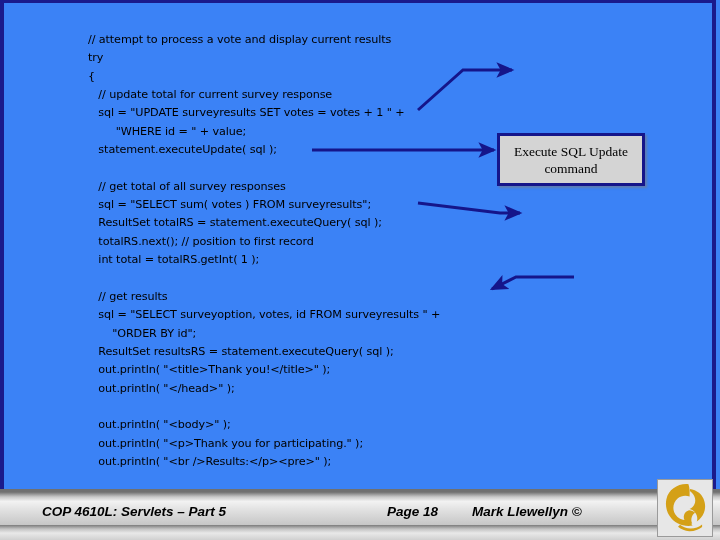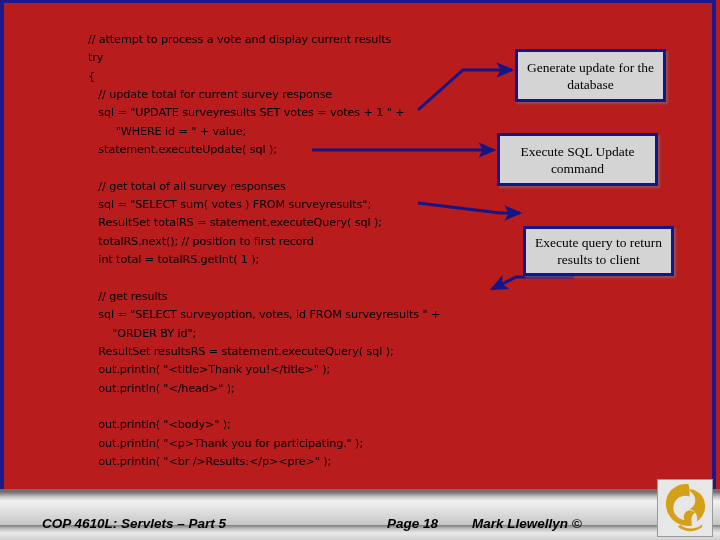--- a/index.html
+++ b/index.html
@@ -4,21 +4,21 @@
 <style>
   html, body {
     margin: 0;
     padding: 0;
     background: #ffffff;
   }
   #slide {
     position: relative;
     width: 720px;
     height: 540px;
-    background: #b91c1c;
+    background: #3b82f6;
     overflow: hidden;
     font-family: "Liberation Sans", sans-serif;
   }
   
   .frame-left {
     position: absolute;
     left: 0; top: 0;
     width: 4px; height: 489px;
     background: #1a1a8c;
   }
@@ -61,21 +61,21 @@
     justify-content: center;
     text-align: center;
     font-family: "Liberation Serif", serif;
     font-size: 13.5px;
     line-height: 17px;
     color: #000000;
     padding: 2px 6px;
     box-shadow: 2px 2px 2px rgba(120,120,120,0.55);
   }
   #callout-1 { left: 515px; top: 49px;  width: 151px; height: 53px; }
-  #callout-2 { left: 497px; top: 133px; width: 161px; height: 53px; }
+  #callout-2 { left: 497px; top: 133px; width: 148px; height: 53px; }
   #callout-3 { left: 523px; top: 226px; width: 151px; height: 50px; }
 
   
   #arrows {
     position: absolute;
     left: 0; top: 0;
     width: 720px; height: 540px;
     pointer-events: none;
   }
 
@@ -112,21 +112,20 @@
   }
   .footer-text {
     position: absolute;
     top: 504px;
     font-family: "Liberation Sans", sans-serif;
     font-weight: bold;
     font-style: italic;
     font-size: 13.5px;
     color: #000000;
     white-space: nowrap;
-    margin-top: 12px;
   }
   #footer-course { left: 42px; }
   #footer-page   { left: 387px; }
   #footer-author { left: 472px; }
 
   
   #logo-box {
     position: absolute;
     left: 657px;
     top: 479px;
@@ -159,23 +158,21 @@
 
     <polyline points="418,110 463,70 512,70" fill="none" stroke="#15158a" stroke-width="3" marker-end="url(#ah)"></polyline>
 
     <line x1="312" y1="150" x2="494" y2="150" stroke="#15158a" stroke-width="3" marker-end="url(#ah)"></line>
 
     <polyline points="418,203 500,213 520,213" fill="none" stroke="#15158a" stroke-width="3" marker-end="url(#ah)"></polyline>
 
     <polyline points="574,277 516,277 492,289" fill="none" stroke="#15158a" stroke-width="3" marker-end="url(#ah)"></polyline>
   </svg>
 
-  <div class="callout" id="callout-1">Generate update for the database</div>
   <div class="callout" id="callout-2">Execute SQL Update command</div>
-  <div class="callout" id="callout-3">Execute query to return results to client</div>
 
   <div class="footer-rule-dark"></div>
   <div class="footer-band-a"></div>
   <div class="footer-band-main"></div>
   <div class="footer-band-b"></div>
   <div class="footer-band-c"></div>
 
   <div class="footer-text" id="footer-course">COP 4610L: Servlets – Part 5</div>
   <div class="footer-text" id="footer-page">Page 18</div>
   <div class="footer-text" id="footer-author">Mark Llewellyn ©</div>

